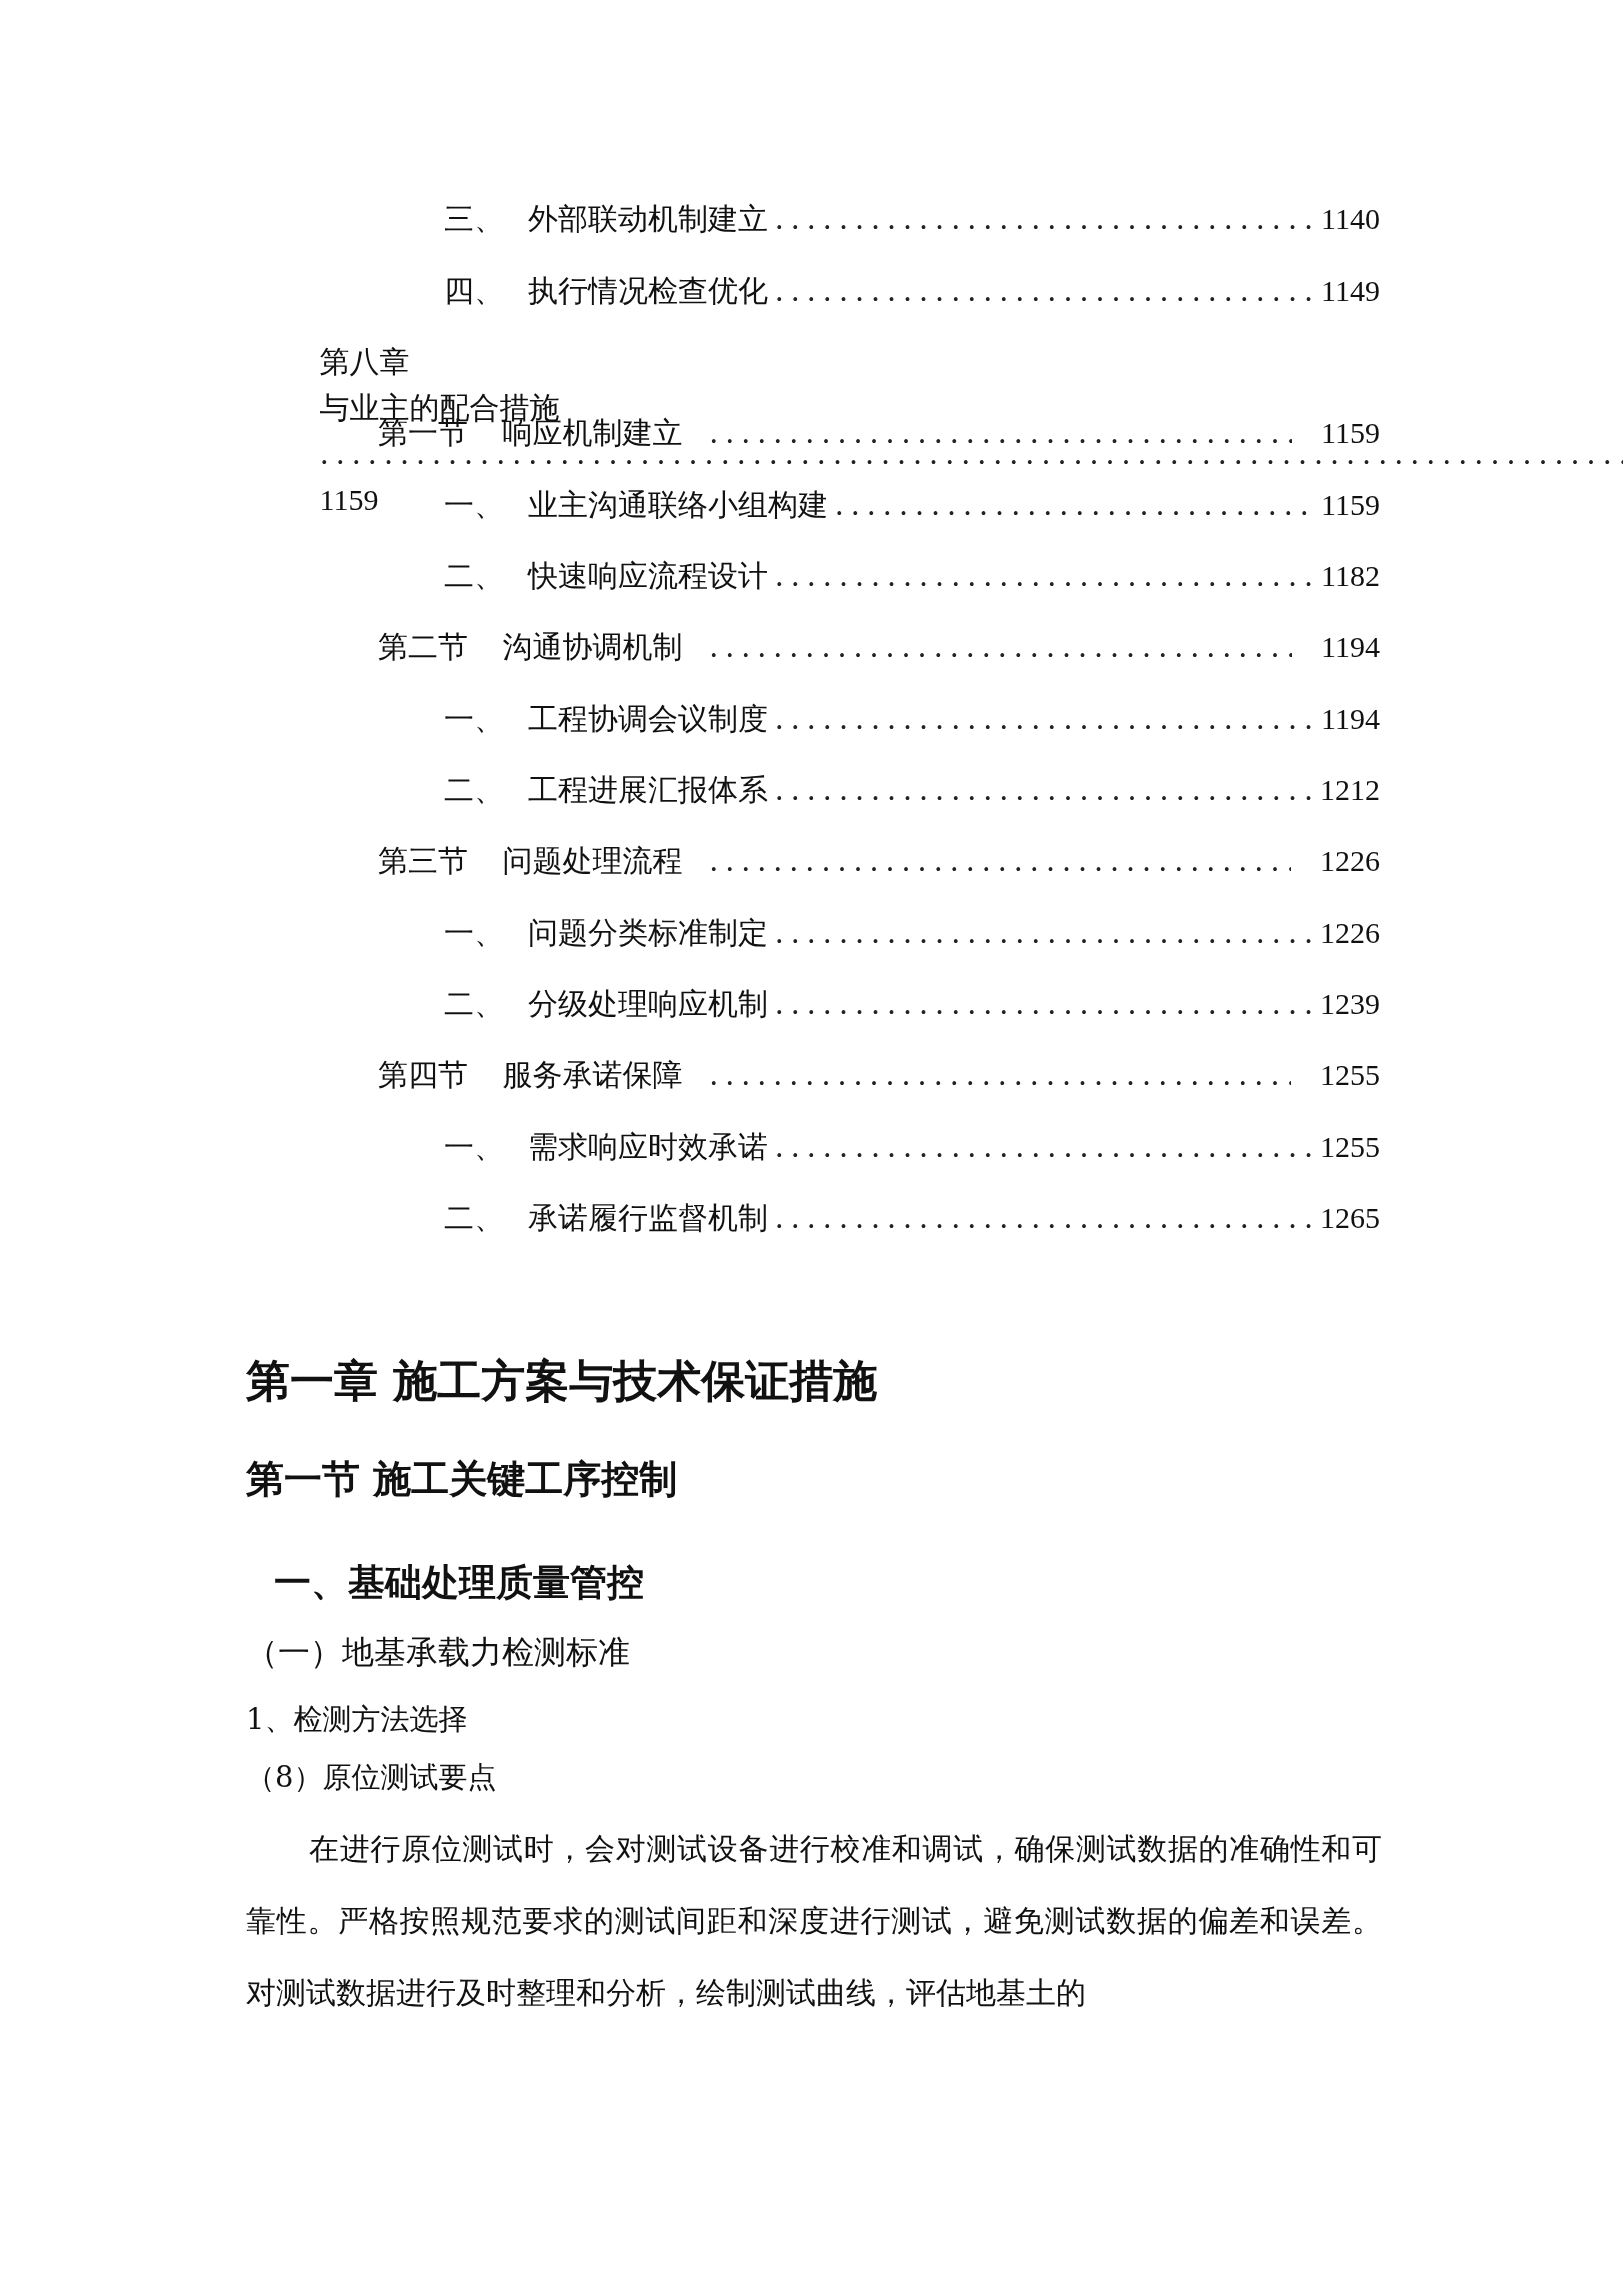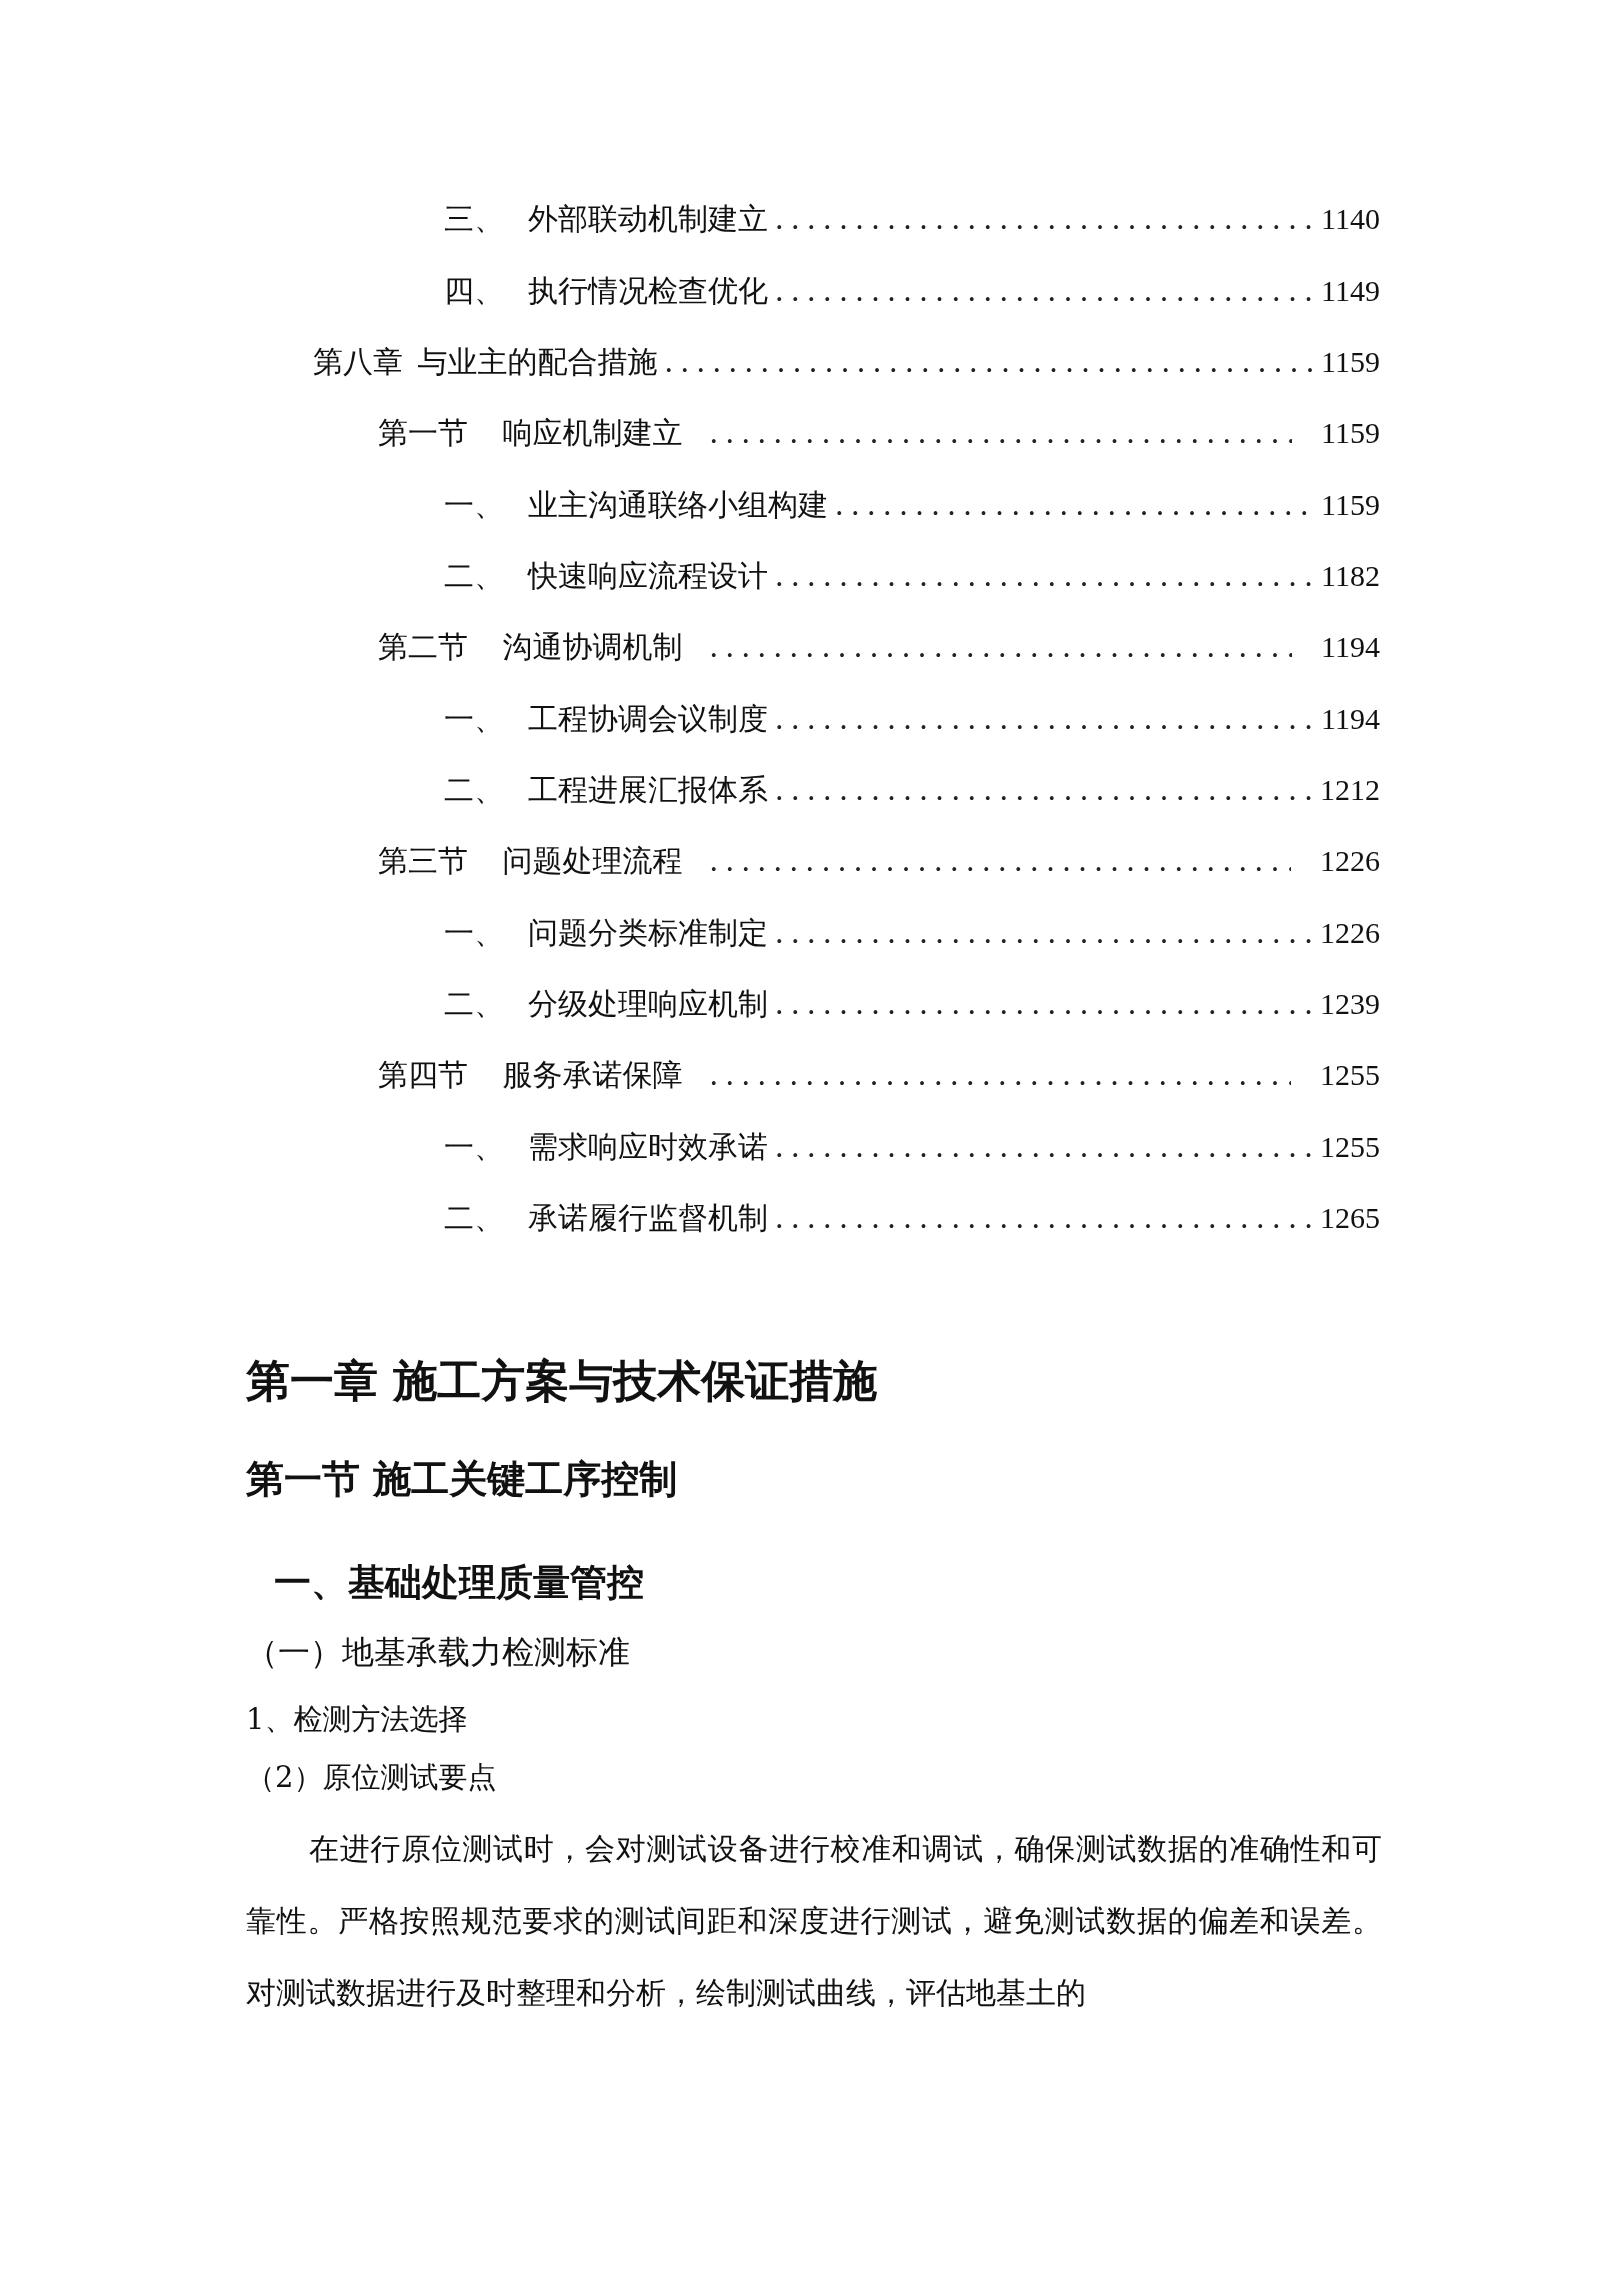--- a/index.html
+++ b/index.html
@@ -14,21 +14,21 @@
     .toc-row .entry {
       position: absolute; display: flex; align-items: baseline; white-space: nowrap;
     }
     .toc-row .num { display: inline-block; }
     .toc-row .title { display: inline-block; text-align: right; }
     .toc-row .leader {
       flex: 1; overflow: hidden; white-space: nowrap; letter-spacing: 6.5px;
       margin: 0 9.2px 0 6.5px; color: #222;
     }
     .toc-row .page { font-family: "Liberation Serif", serif; font-size: 30px; }
-    .lvl-chapter .entry { left: 313px; right: 243px; }
+    .lvl-chapter .entry { left: 313px; right: 243px; flex-direction: column; }
     .lvl-section .entry { left: 378px; right: 243px; gap: 20px; }
     .lvl-item .entry { left: 444px; right: 243px; }
     .lvl-item .num { width: 84px; }
     .lvl-chapter .num, .lvl-section .num { margin-right: 14.4px; }
 
     .h1 {
       position: absolute; left: 246px; top: 1351px;
       font-family: "DejaVu Sans", sans-serif; font-weight: bold; font-size: 44px; line-height: 59px;
     }
     .h2 {
@@ -180,15 +180,15 @@
         <span class="page">1265</span>
       </div>
   </div>
 </div>
 
 <div class="h1">第一章  施工方案与技术保证措施</div>
 <div class="h2">第一节  施工关键工序控制</div>
 <div class="h3">一、基础处理质量管控</div>
 <div class="h4">（一）地基承载力检测标准</div>
 <div class="h5">1、检测方法选择</div>
-<div class="h6">（2）原位测试要点</div>
+<div class="h6">（8）原位测试要点</div>
 <div class="para">在进行原位测试时，会对测试设备进行校准和调试，确保测试数据的准确性和可靠性。严格按照规范要求的测试间距和深度进行测试，避免测试数据的偏差和误差。对测试数据进行及时整理和分析，绘制测试曲线，评估地基土的</div>
 
 
 </body></html>

